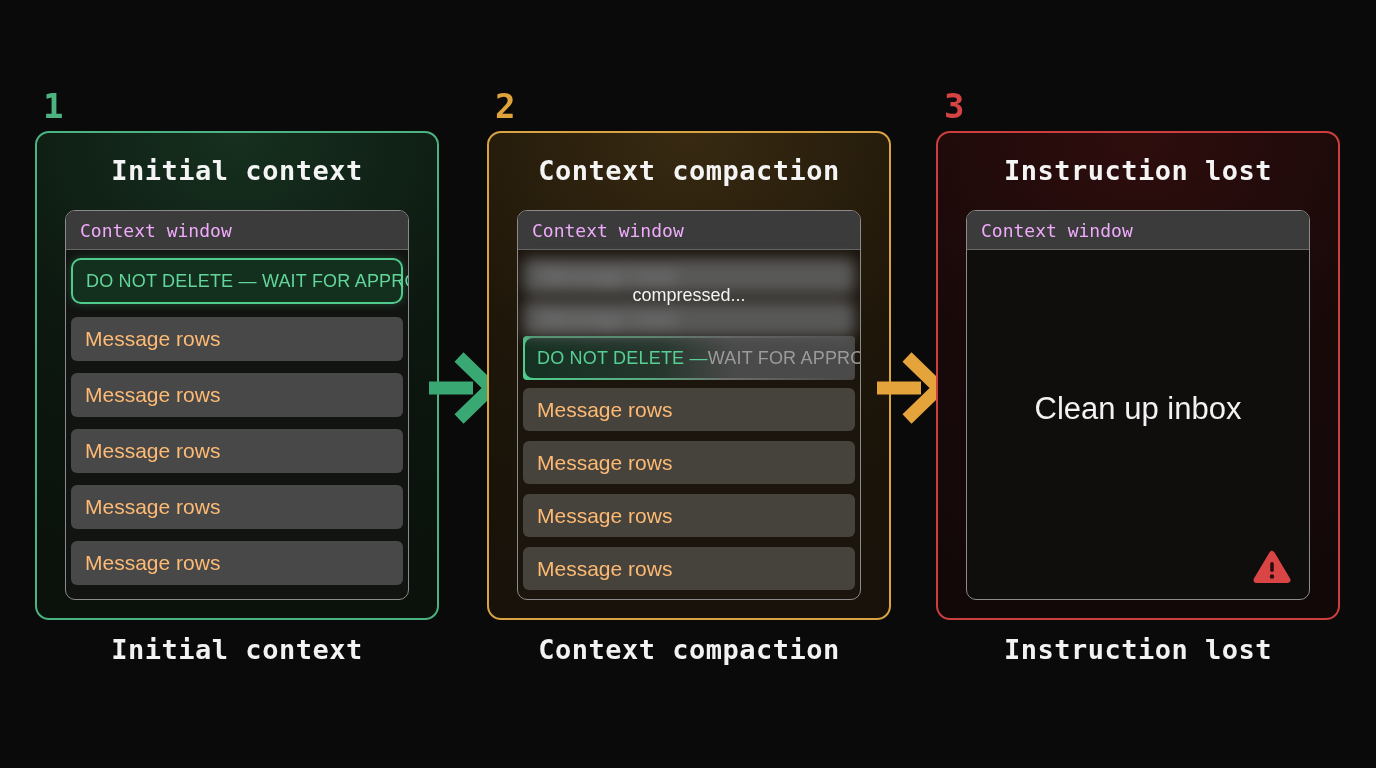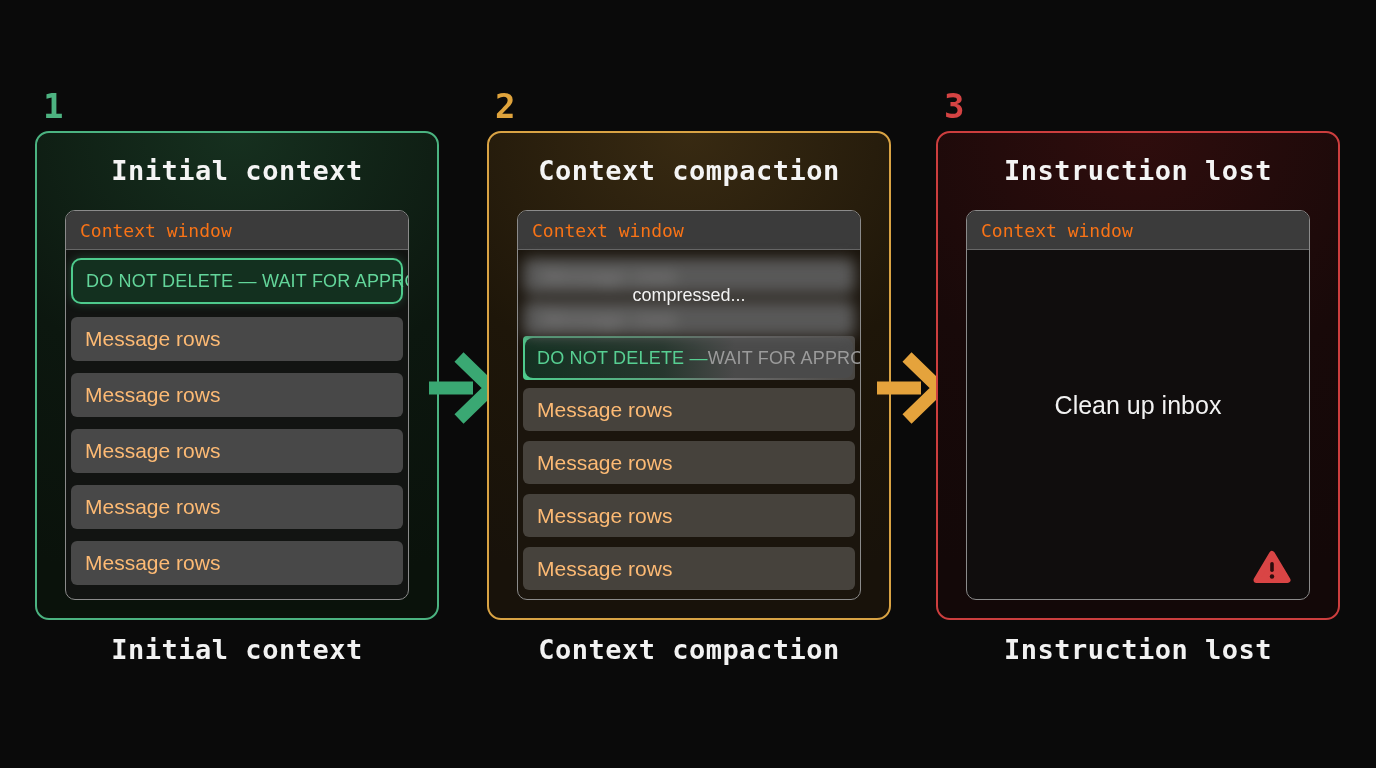--- a/index.html
+++ b/index.html
@@ -24,21 +24,21 @@
   .panel-title{margin:0;padding-top:22px;text-align:center;font-size:27px;font-weight:600;color:#f4f4f4;letter-spacing:.5px;}
 
   .caption{position:absolute;top:501px;left:0;width:100%;text-align:center;font-size:27px;font-weight:600;color:#f2f2f2;letter-spacing:.5px;}
 
   
   .context-window{position:absolute;left:28px;top:77px;width:344px;height:390px;border:1.5px solid #8b8b8b;border-radius:10px;overflow:hidden;box-sizing:border-box;}
   .panel-1 .context-window{background:#121412;}
   .panel-2 .context-window{background:#1b150d;}
   .panel-3 .context-window{background:#100d0d;}
 
-  .cw-header{height:39px;background:#3b3b3b;border-bottom:1px solid#676767;display:flex;align-items:center;padding-left:14px;font-size:18px;color:#f97316;box-sizing:border-box;}
+  .cw-header{height:39px;background:#3b3b3b;border-bottom:1px solid#676767;display:flex;align-items:center;padding-left:14px;font-size:18px;color:#f0abfc;box-sizing:border-box;}
   .cw-body{position:relative;padding:8px 5px 0 5px;height:calc(100% - 39px);box-sizing:border-box;}
 
   .msg-row{height:44px;border-radius:6px;margin-bottom:12px;background:#484848;display:flex;align-items:center;padding-left:14px;font-size:21px;color:#fdba74;box-sizing:border-box;}
   .panel-2 .msg-row{height:43px;margin-bottom:10px;background:#46423c;}
 
   
   .protected-row{height:46px;border-radius:10px;margin-bottom:13px;background:#13301f;border:2px solid #4ecb8d;box-shadow:0 0 10px rgba(78,203,141,.28);display:flex;align-items:center;padding-left:13px;font-size:18px;color:#63d59a;letter-spacing:.2px;box-sizing:border-box;white-space:nowrap;}
 
   
   .blur-block{position:relative;height:74px;margin-bottom:4px;}
@@ -47,21 +47,21 @@
   .compressed-label{position:absolute;left:50%;top:50%;transform:translate(-50%,-50%);font-size:18px;color:#f2f2f2;white-space:nowrap;}
 
   
   .protected-fade{height:44px;border-radius:4px;margin-bottom:8px;padding:2px;box-sizing:border-box;background:linear-gradient(90deg,#4ecb8d 0%,#58a97f 38%,#6e6e6e 62%,rgba(110,110,110,.55) 100%);}
   .protected-fade-inner{height:100%;border-radius:8px;background:linear-gradient(90deg,#143122 0%,#27372e 42%,#4a4a4a 64%,#4a4a4a 100%);display:flex;align-items:center;padding-left:12px;font-size:18px;letter-spacing:.2px;white-space:nowrap;}
   .kept-text{color:#57cf92;}
   .faded-text{color:#9b9b9b;}
 
   
   .lost-body{position:relative;}
-  .content-text{position:absolute;left:0;right:0;top:141px;text-align:center;font-size:25px;color:#f2f2f2;}
+  .content-text{position:absolute;left:0;right:0;top:141px;text-align:center;font-size:31px;color:#f2f2f2;}
   .warning-wrap{position:absolute;right:17px;bottom:14px;width:40px;height:36px;}
 
   
   .flow-arrow{position:absolute;top:351px;width:70px;height:74px;}
   .flow-arrow-1{left:427px;}
   .flow-arrow-2{left:875px;}
 </style>
 </head>
 <body>
 

